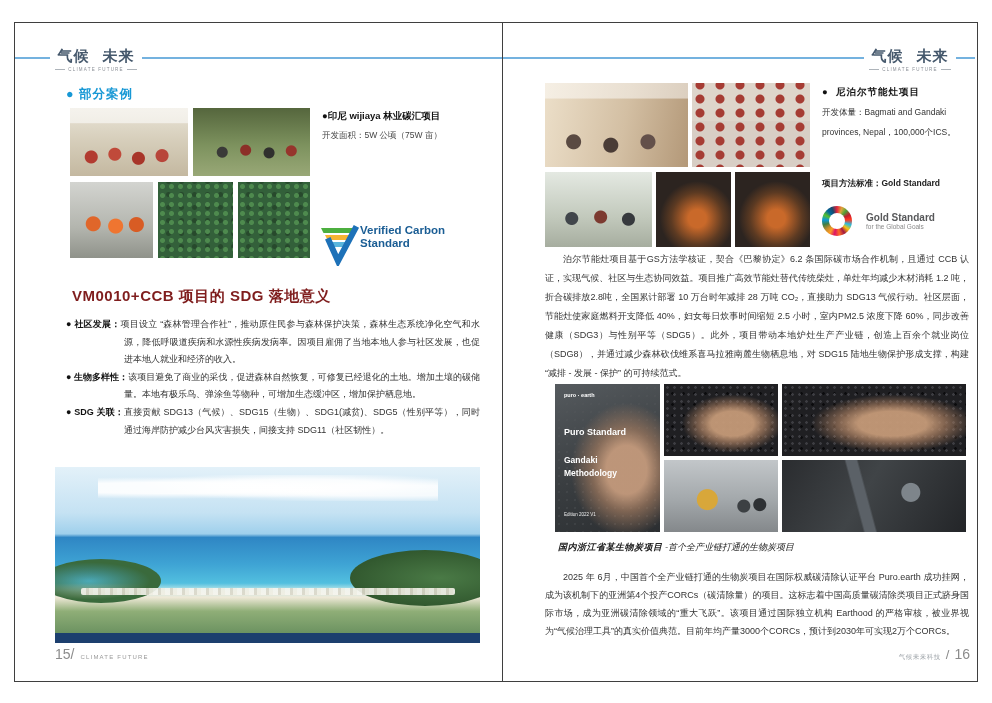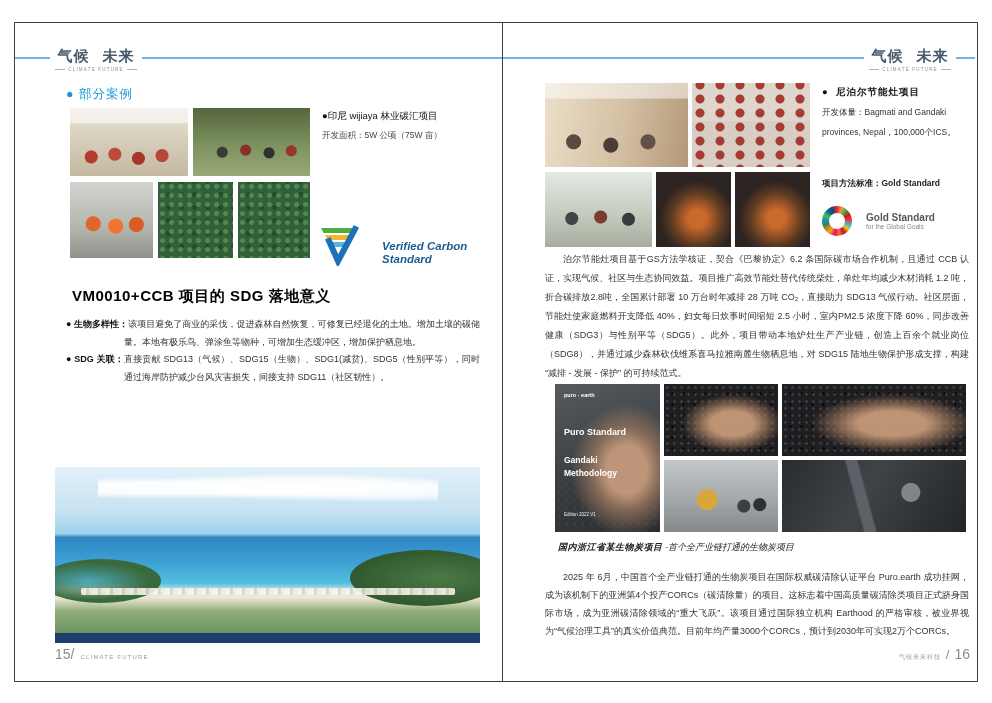--- a/index.html
+++ b/index.html
@@ -15,22 +15,22 @@
   .bluerule{left:15px;top:57px;width:960px;height:2px;background:#74b2df;}
   
   .logo{width:92px;height:38px;background:#fff;z-index:3;display:flex;flex-direction:column;align-items:center;justify-content:center;}
   .logo-row{display:flex;align-items:center;gap:1px;font-weight:bold;font-size:15px;color:#45586c;letter-spacing:1px;}
   .balloon{width:11px;height:13px;display:inline-block;position:relative;}
   .balloon .env{width:10px;height:10px;border-radius:50% 50% 45% 45%;background:radial-gradient(circle at 35% 35%,#9fd3f0,#2d86c6 70%,#1b5e93);}
   .balloon .bask{width:4px;height:2px;background:#45586c;margin:1px auto 0;}
   .logo-sub{display:flex;align-items:center;gap:3px;font-size:4.5px;color:#8a8f96;letter-spacing:1.2px;margin-top:1px;}
   .logo-sub .dash{width:10px;height:1px;background:#aeb4ba;}
   
-  .sec-head{font-size:12.5px;font-weight:normal;color:#1798d5;letter-spacing:1px;}
-  .sdg-head{font-size:15px;font-weight:bold;color:#000000;letter-spacing:0.5px;}
+  .sec-head{font-size:12.5px;font-weight:bold;color:#1798d5;letter-spacing:1px;}
+  .sdg-head{font-size:15px;font-weight:bold;color:#7f1d1d;letter-spacing:0.5px;}
   
   .ph{border:0;}
   .ph-a{background:linear-gradient(180deg,#e9e4d7 0%,#d7cfbc 45%,#c4b8a0 100%);}
   .ph-a::after{content:"";position:absolute;inset:0;background:
     radial-gradient(circle at 18% 72%,#b23b30 6px,transparent 7px),
     radial-gradient(circle at 38% 68%,#c04a3a 6px,transparent 7px),
     radial-gradient(circle at 58% 74%,#a83529 6px,transparent 7px),
     radial-gradient(circle at 78% 70%,#b8453a 6px,transparent 7px),
     linear-gradient(180deg,rgba(255,255,255,.55) 0 22%,transparent 23%);}
   .ph-b{background:linear-gradient(180deg,#55663d 0%,#7d925e 55%,#99a877 100%);}
@@ -83,27 +83,27 @@
   .beach{overflow:hidden;background:linear-gradient(180deg,#e3f1f9 0%,#c5e2f3 26%,#9fd0ec 38%,#2f86c4 40%,#3ea3d4 55%,#52bfdf 66%,#bfe7e9 70%,#efe9d8 74%,#8fae77 82%,#5c8657 100%);}
   .beach .cloud{position:absolute;top:8px;left:10%;width:80%;height:26px;background:
     radial-gradient(ellipse at 20% 50%,rgba(255,255,255,.9) 0 30%,transparent 60%),
     radial-gradient(ellipse at 60% 40%,rgba(255,255,255,.85) 0 28%,transparent 58%),
     radial-gradient(ellipse at 85% 60%,rgba(255,255,255,.8) 0 24%,transparent 55%);}
   .beach .headland-l{position:absolute;left:-14px;top:52%;width:120px;height:44px;border-radius:50%;background:radial-gradient(ellipse at 40% 50%,#41704040,#3a6a3c 60%);}
   .beach .headland-r{position:absolute;right:-20px;top:47%;width:150px;height:56px;border-radius:50%;background:radial-gradient(ellipse at 60% 50%,#4a7a46,#32592f 70%);}
   .beach .town{position:absolute;left:6%;top:69%;width:88%;height:7px;background:repeating-linear-gradient(90deg,#f7f5ee 0 5px,#dcd8ca 5px 8px,#f2efe4 8px 12px);opacity:.9;border-radius:2px;}
   .beach .navy{position:absolute;left:0;bottom:0;width:100%;height:10px;background:#1c3f6e;}
   
-  .proj-title{font-size:9.5px;font-weight:normal;color:#111;}
+  .proj-title{font-size:9.5px;font-weight:bold;color:#111;}
   .proj-sub{font-size:8.5px;color:#444;}
   .bullets p{margin:0;padding-left:58px;text-indent:-58px;font-size:9px;line-height:17.6px;text-align:justify;color:#333;}
   .bullets b{color:#111;}
   .para{font-size:9px;line-height:19px;text-align:justify;text-indent:2em;color:#333;margin:0;}
   
-  .vcs{display:flex;align-items:flex-end;gap:22px;font-style:italic;}
+  .vcs{display:flex;align-items:flex-start;gap:0;}
   .vcs-text{font-size:11.5px;font-weight:bold;color:#1a5d94;line-height:1.15;}
   
   .gs{display:flex;align-items:center;gap:14px;}
   .gs-wheel{width:30px;height:30px;border-radius:50%;background:conic-gradient(#e5243b,#dda63a,#4c9f38,#c5192d,#ff3a21,#26bde2,#fcc30b,#a21942,#fd6925,#dd1367,#fd9d24,#bf8b2e,#3f7e44,#0a97d9,#56c02b,#00689d,#19486a,#e5243b);position:relative;}
   .gs-wheel::after{content:"";position:absolute;inset:7px;border-radius:50%;background:#fff;}
   .gs-name{font-size:10px;font-weight:bold;color:#57585a;line-height:1.1;}
   .gs-sub{font-size:6.5px;color:#8a8a8a;}
   
   .puro{background:linear-gradient(160deg,#565b5f 0%,#3a3e41 55%,#2b2e31 100%);color:#fff;overflow:hidden;}
   .puro::before{content:"";position:absolute;inset:0;background:
@@ -168,20 +168,21 @@
   </svg>
   <div class="vcs-text">
     <div>Verified Carbon</div>
     <div>Standard</div>
   </div>
 </div>
 
 <div class="abs sdg-head" style="left:72px;top:287px;">VM0010+CCB 项目的 SDG 落地意义</div>
 
 <div class="abs bullets" style="left:66px;top:316px;width:414px;">
+  <p><b>● 社区发展：</b><span>项目设立 “森林管理合作社”，推动原住民参与森林保护决策，森林生态系统净化空气和水源，降低呼吸道疾病和水源性疾病发病率。因项目雇佣了当地本地人参与社区发展，也促进本地人就业和经济的收入。</span></p>
   <p><b>● 生物多样性：</b><span>该项目避免了商业的采伐，促进森林自然恢复，可修复已经退化的土地。增加土壤的碳储量。本地有极乐鸟、弹涂鱼等物种，可增加生态缓冲区，增加保护栖息地。</span></p>
   <p><b>● SDG 关联：</b><span>直接贡献 SDG13（气候）、SDG15（生物）、SDG1(减贫)、SDG5（性别平等），同时通过海岸防护减少台风灾害损失，间接支持 SDG11（社区韧性）。</span></p>
 </div>
 
 <div class="abs ph beach" style="left:55px;top:467px;width:425px;height:176px;">
   <div class="cloud"></div>
   <div class="headland-l"></div>
   <div class="headland-r"></div>
   <div class="town"></div>
   <div class="navy"></div>

